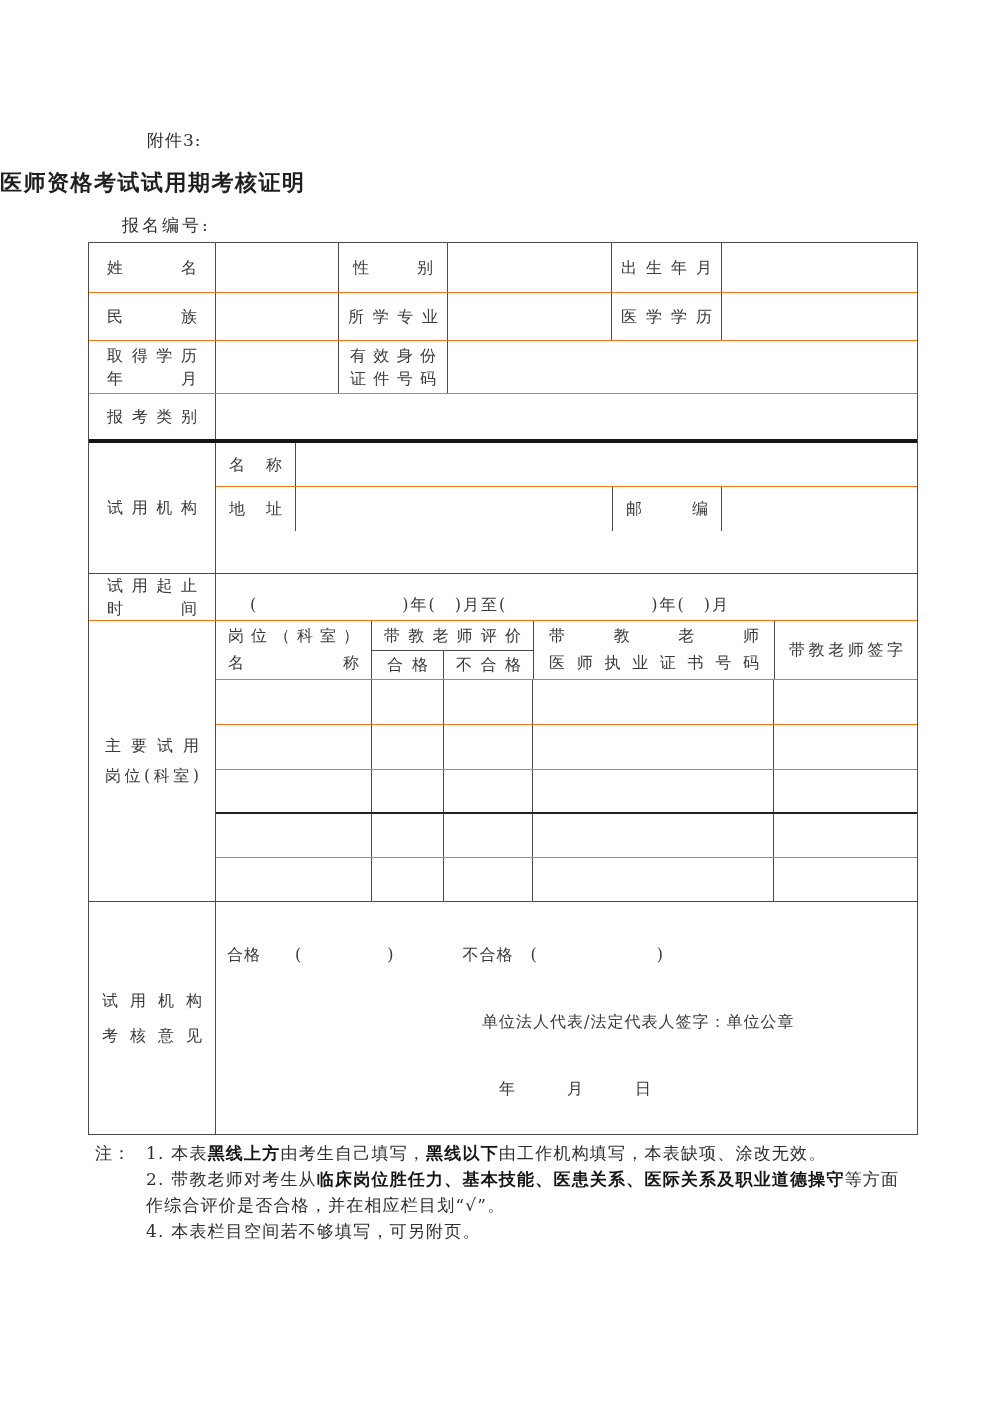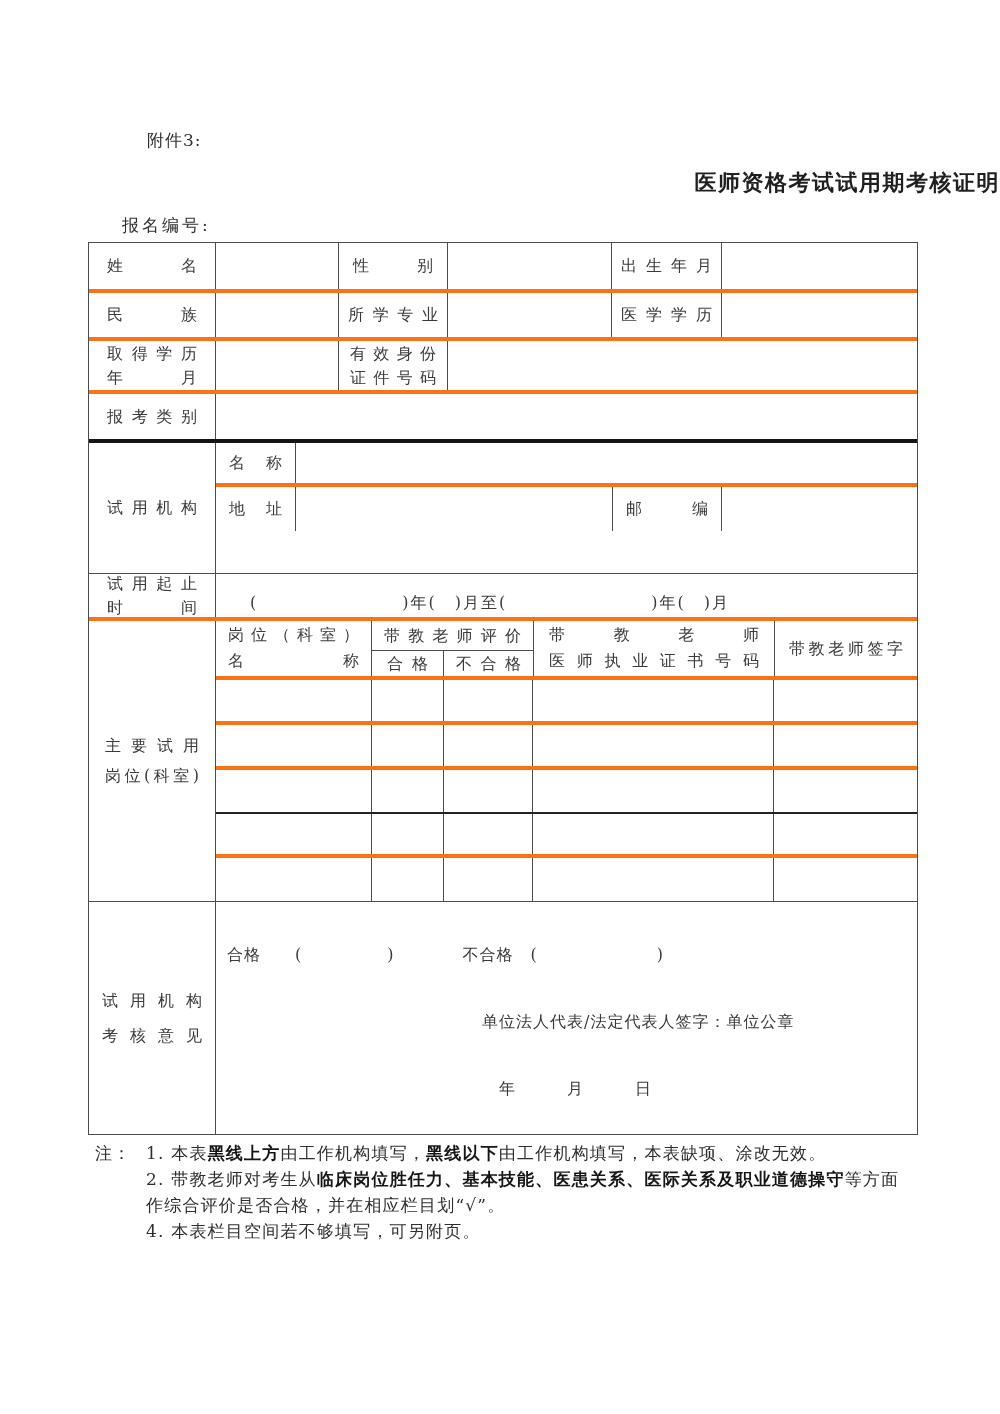--- a/index.html
+++ b/index.html
@@ -2,27 +2,27 @@
 <html><head>
 <meta charset="utf-8">
 <style>
   * { margin:0; padding:0; box-sizing:border-box; }
   body { background:#e8e8e8; font-family:"DejaVu Serif","Liberation Serif",serif; }
   .sheet {
     position:relative; width:1000px; height:1414px; margin:0 auto;
     background:#ffffff; color:#333; overflow:hidden;
   }
   .attachment { position:absolute; left:147px; top:129px; font-size:17px; letter-spacing:1px; color:#2f2f2f; }
-  .doc-title { position:absolute; left:0; top:168px; width:100%; text-align:right;
+  .doc-title { position:absolute; left:0; top:168px; width:100%; text-align:left;
     font-size:22px; font-weight:bold; letter-spacing:1.5px; color:#1f1f1f; }
   .regno { position:absolute; left:122px; top:214px; font-size:17px; letter-spacing:3px; color:#2f2f2f; }
 
   .tbl { position:absolute; left:88px; top:242px; width:830px; height:893px;
     border:1px solid #4c4c4c; display:flex; flex-direction:column; font-size:16px; color:#333; }
-  .trow { display:flex; border-bottom:4px solid #f97316; }
+  .trow { display:flex; border-bottom:1px solid #f97316; }
   .trow.nb { border-bottom:none; }
   .td { border-right:1px solid #4c4c4c; display:flex; flex-direction:column; justify-content:center; }
   .flex1 { flex:1; border-right:none; display:flex; flex-direction:column; justify-content:center; }
   .w127{width:127px}.w123{width:123px}.w109{width:109px}.w164{width:164px}.w110{width:110px}
   .w80{width:80px}.w317{width:317px}
   .w156{width:156px}.w72{width:72px}.w89{width:89px}.w241{width:241px}
 
   .jl { text-align:justify; text-align-last:justify; width:100%; line-height:1.45; color:#3a3a3a; }
   .p18{padding:0 18px}.p16{padding:0 16px}.p15{padding:0 15px}.p14{padding:0 14px}
   .p13{padding:0 13px}.p12{padding:0 12px}.p11{padding:0 11px}.p9{padding:0 9px}.p7{padding:0 7px}
@@ -232,19 +232,19 @@
         <div class="freeline assess-sign">单位法人代表/法定代表人签字：单位公章</div>
         <div class="freeline assess-date">年　　　月　　　日</div>
       </div>
     </div>
 
   </div>
 
   <div class="notes">
     <div class="notes-label">注：</div>
     <div class="notes-body">
-      <p class="note"><span>1. 本表</span><b>黑线上方</b><span>由工作机构填写，</span><b>黑线以下</b><span>由工作机构填写，本表缺项、涂改无效。</span></p>
+      <p class="note"><span>1. 本表</span><b>黑线上方</b><span>由考生自己填写，</span><b>黑线以下</b><span>由工作机构填写，本表缺项、涂改无效。</span></p>
       <p class="note"><span>2. 带教老师对考生从</span><b>临床岗位胜任力、基本技能、医患关系、医际关系及职业道德操守</b><span>等方面作综合评价是否合格，并在相应栏目划“√”。</span></p>
       <p class="note"><span>4. 本表栏目空间若不够填写，可另附页。</span></p>
     </div>
   </div>
 
 </div>
 
 </body></html>

